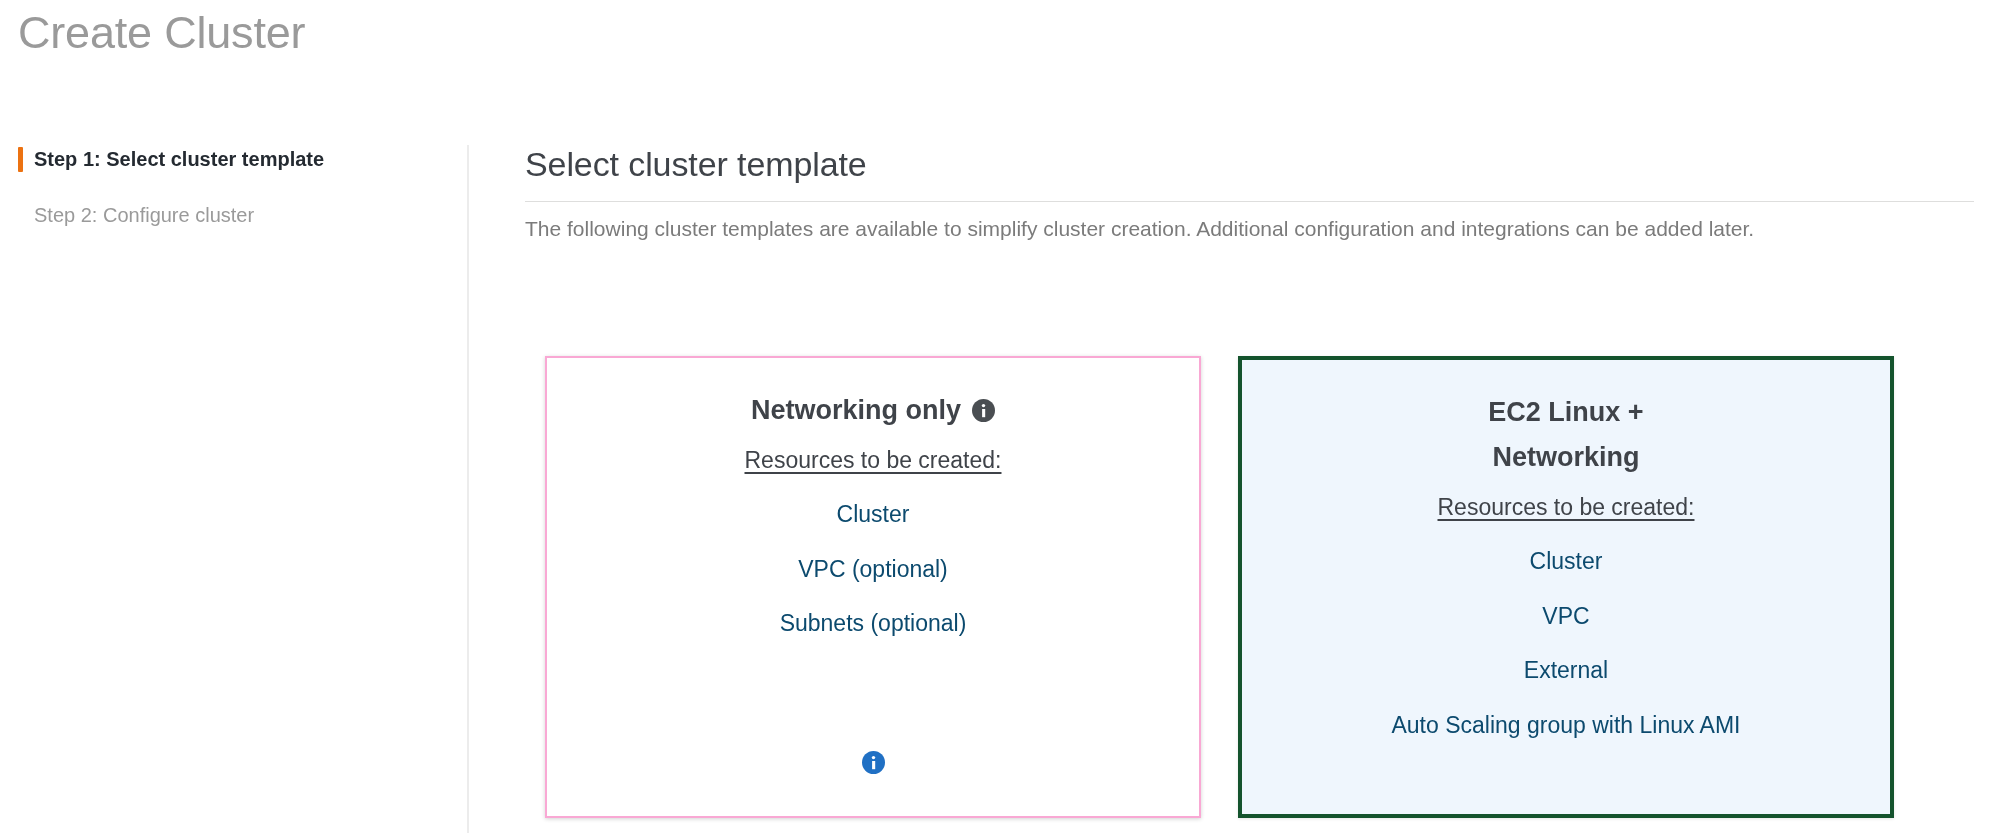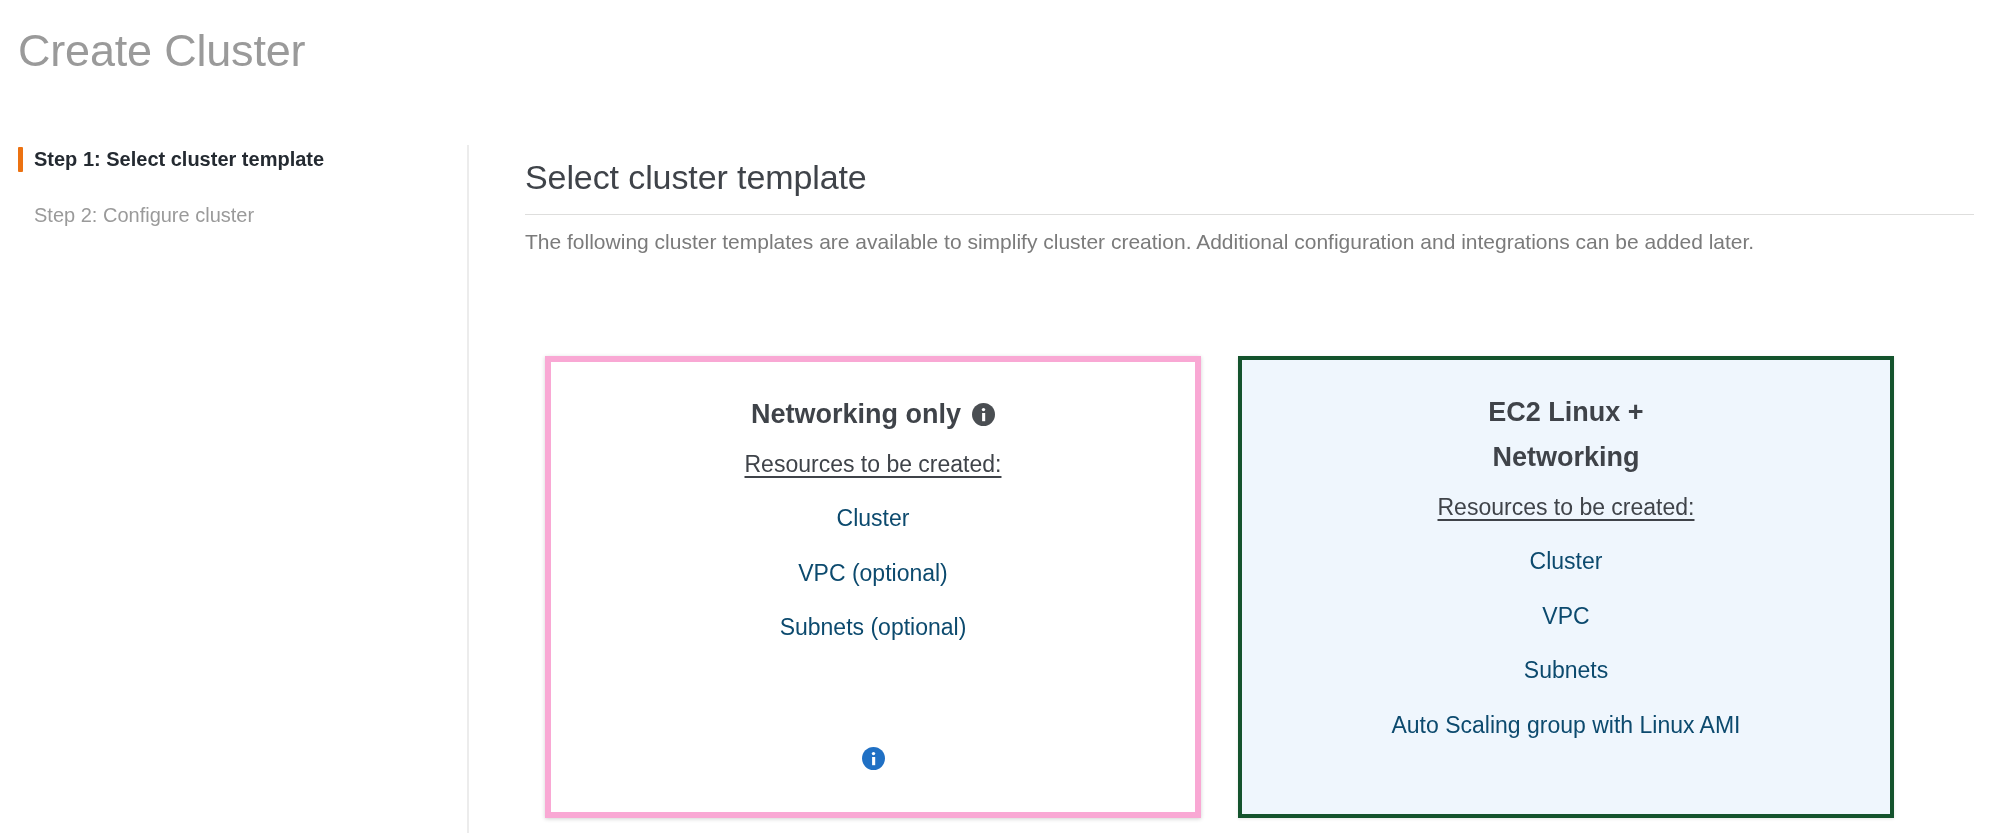--- a/index.html
+++ b/index.html
@@ -14,21 +14,21 @@
     width: 1999px;
     height: 833px;
     background: #ffffff;
     overflow: hidden;
   }
 
   
   .page-title {
     position: absolute;
     left: 18px;
-    top: 26px;
+    top: 8px;
     font-size: 45px;
     font-weight: 400;
     color: #9a9a9a;
     letter-spacing: -0.2px;
     line-height: 1.1;
     white-space: nowrap;
   }
 
   
   .steps {
@@ -69,21 +69,21 @@
     top: 145px;
     width: 2px;
     height: 688px;
     background: #ececec;
   }
 
   
   .main {
     position: absolute;
     left: 525px;
-    top: 158px;
+    top: 145px;
     width: 1449px;
   }
   .section-title {
     font-size: 34px;
     font-weight: 400;
     color: #3f4349;
     line-height: 1.15;
     letter-spacing: -0.1px;
     padding-bottom: 17px;
     white-space: nowrap;
@@ -113,21 +113,21 @@
     width: 656px;
     height: 462px;
     padding: 30px 26px 20px;
     display: flex;
     flex-direction: column;
     align-items: center;
     text-align: center;
   }
   .card.unselected {
     background: #ffffff;
-    border: 6px solid #f9a8d4;
+    border: 2px solid #f9a8d4;
     box-shadow: 0 1px 4px rgba(0,0,0,0.18);
   }
   .card.selected {
     background: #eff6fd;
     border: 4px solid #14532d;
     box-shadow: 0 1px 3px rgba(0,0,0,0.10);
   }
   .card-title {
     font-size: 27px;
     font-weight: 700;
@@ -233,18 +233,18 @@
     </div>
 
     <div class="card selected">
       <div class="card-title">
         <span class="card-title-text">EC2 Linux +
 Networking</span>
       </div>
       <div class="resources-label">Resources to be created:</div>
       <div class="resource-item">Cluster</div>
       <div class="resource-item">VPC</div>
-      <div class="resource-item">Subnets</div>
+      <div class="resource-item">External</div>
       <div class="resource-item">Auto Scaling group with Linux AMI</div>
     </div>
 
   </div>
 </div>
 
 </body></html>

